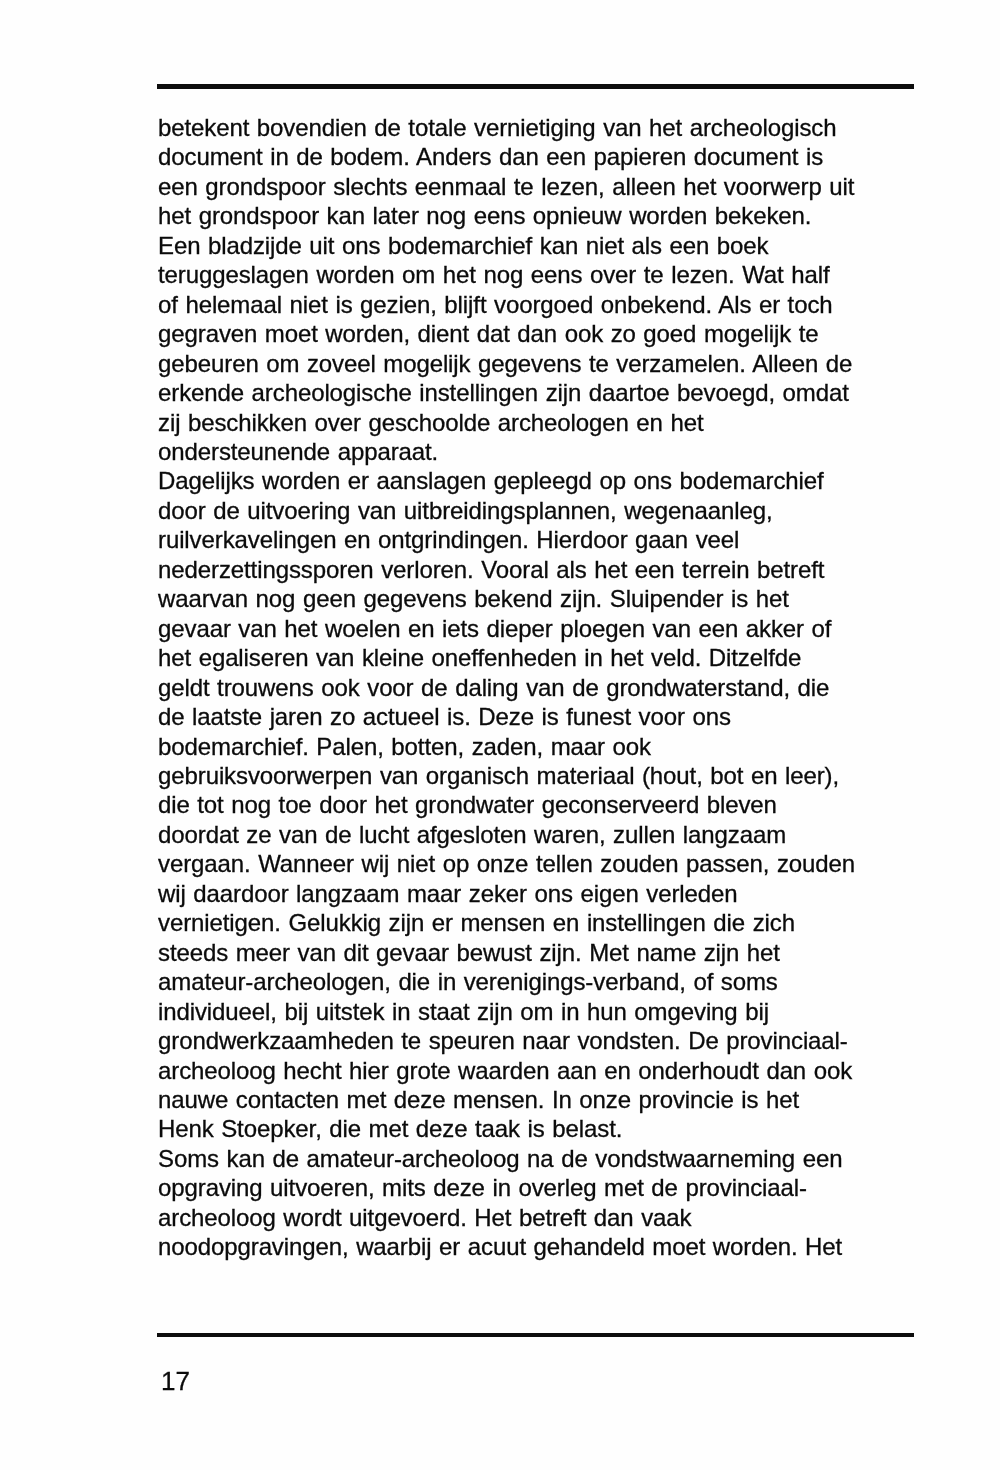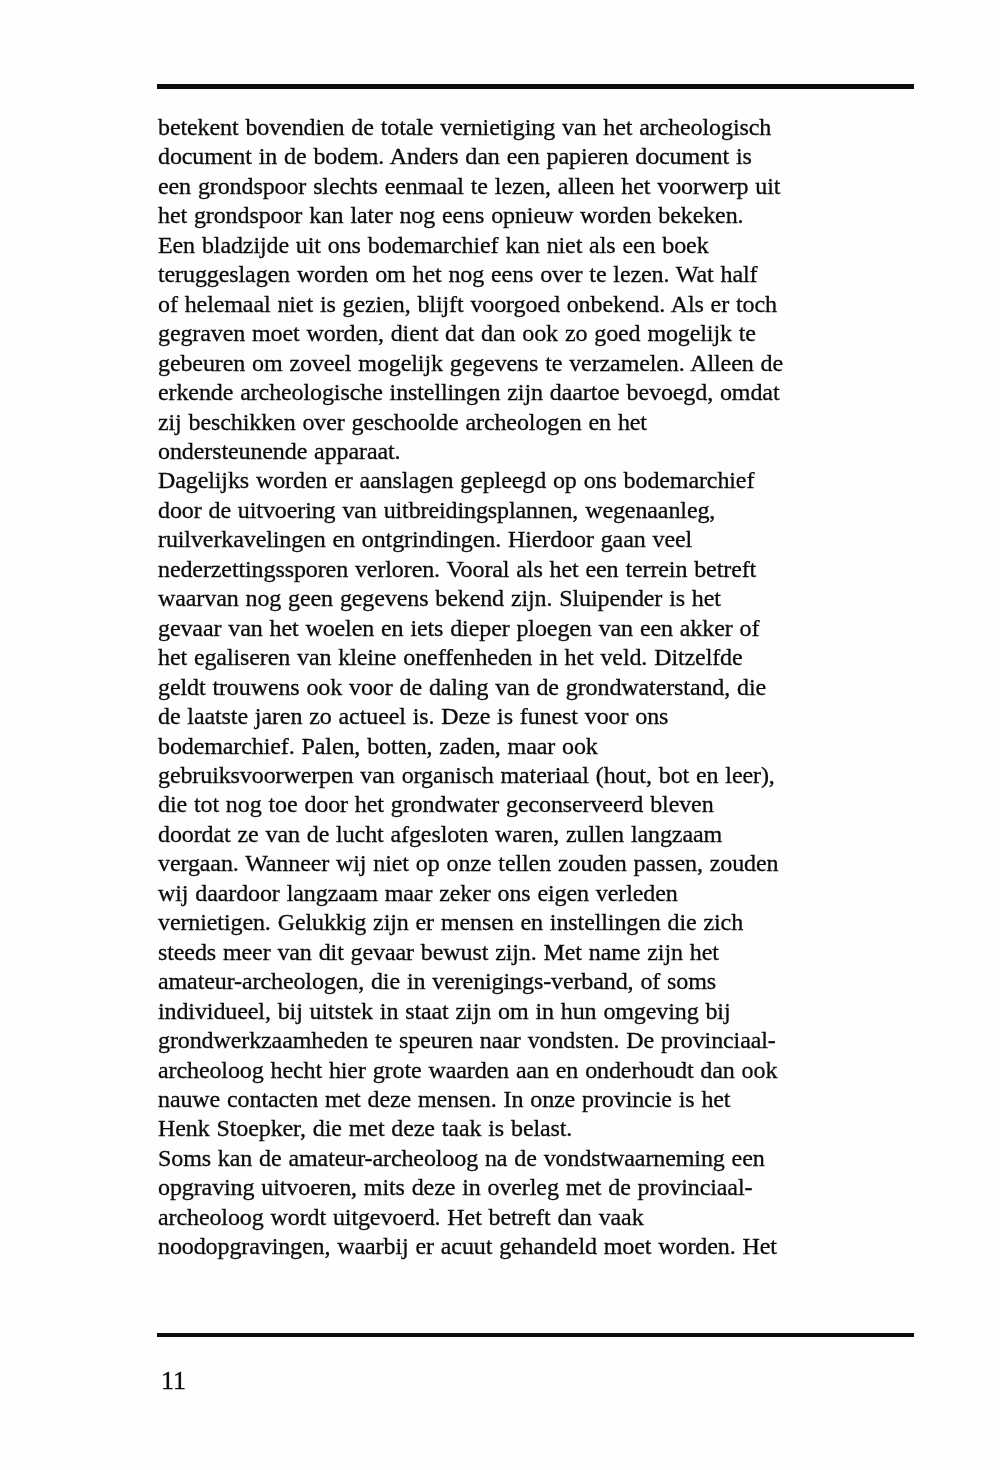--- a/index.html
+++ b/index.html
@@ -6,21 +6,21 @@
     margin: 0;
     padding: 0;
     background: #ffffff;
   }
   .page {
     position: relative;
     width: 1000px;
     height: 1470px;
     background: #fefefe;
     overflow: hidden;
-    font-family: Liberation Serif, serif;
+    font-family: Liberation Sans, sans-serif;
   }
   .rule {
     position: absolute;
     left: 157px;
     width: 757px;
     background: #0d0d0d;
   }
   .top-rule {
     top: 84px;
     height: 5px;
@@ -90,14 +90,14 @@
 individueel, bij uitstek in staat zijn om in hun omgeving bij
 grondwerkzaamheden te speuren naar vondsten. De provinciaal-
 archeoloog hecht hier grote waarden aan en onderhoudt dan ook
 nauwe contacten met deze mensen. In onze provincie is het
 Henk Stoepker, die met deze taak is belast.
 Soms kan de amateur-archeoloog na de vondstwaarneming een
 opgraving uitvoeren, mits deze in overleg met de provinciaal-
 archeoloog wordt uitgevoerd. Het betreft dan vaak
 noodopgravingen, waarbij er acuut gehandeld moet worden. Het</div>
   <div class="rule bottom-rule"></div>
-  <div class="page-number">11</div>
+  <div class="page-number">17</div>
 </div>
 
 </body></html>

